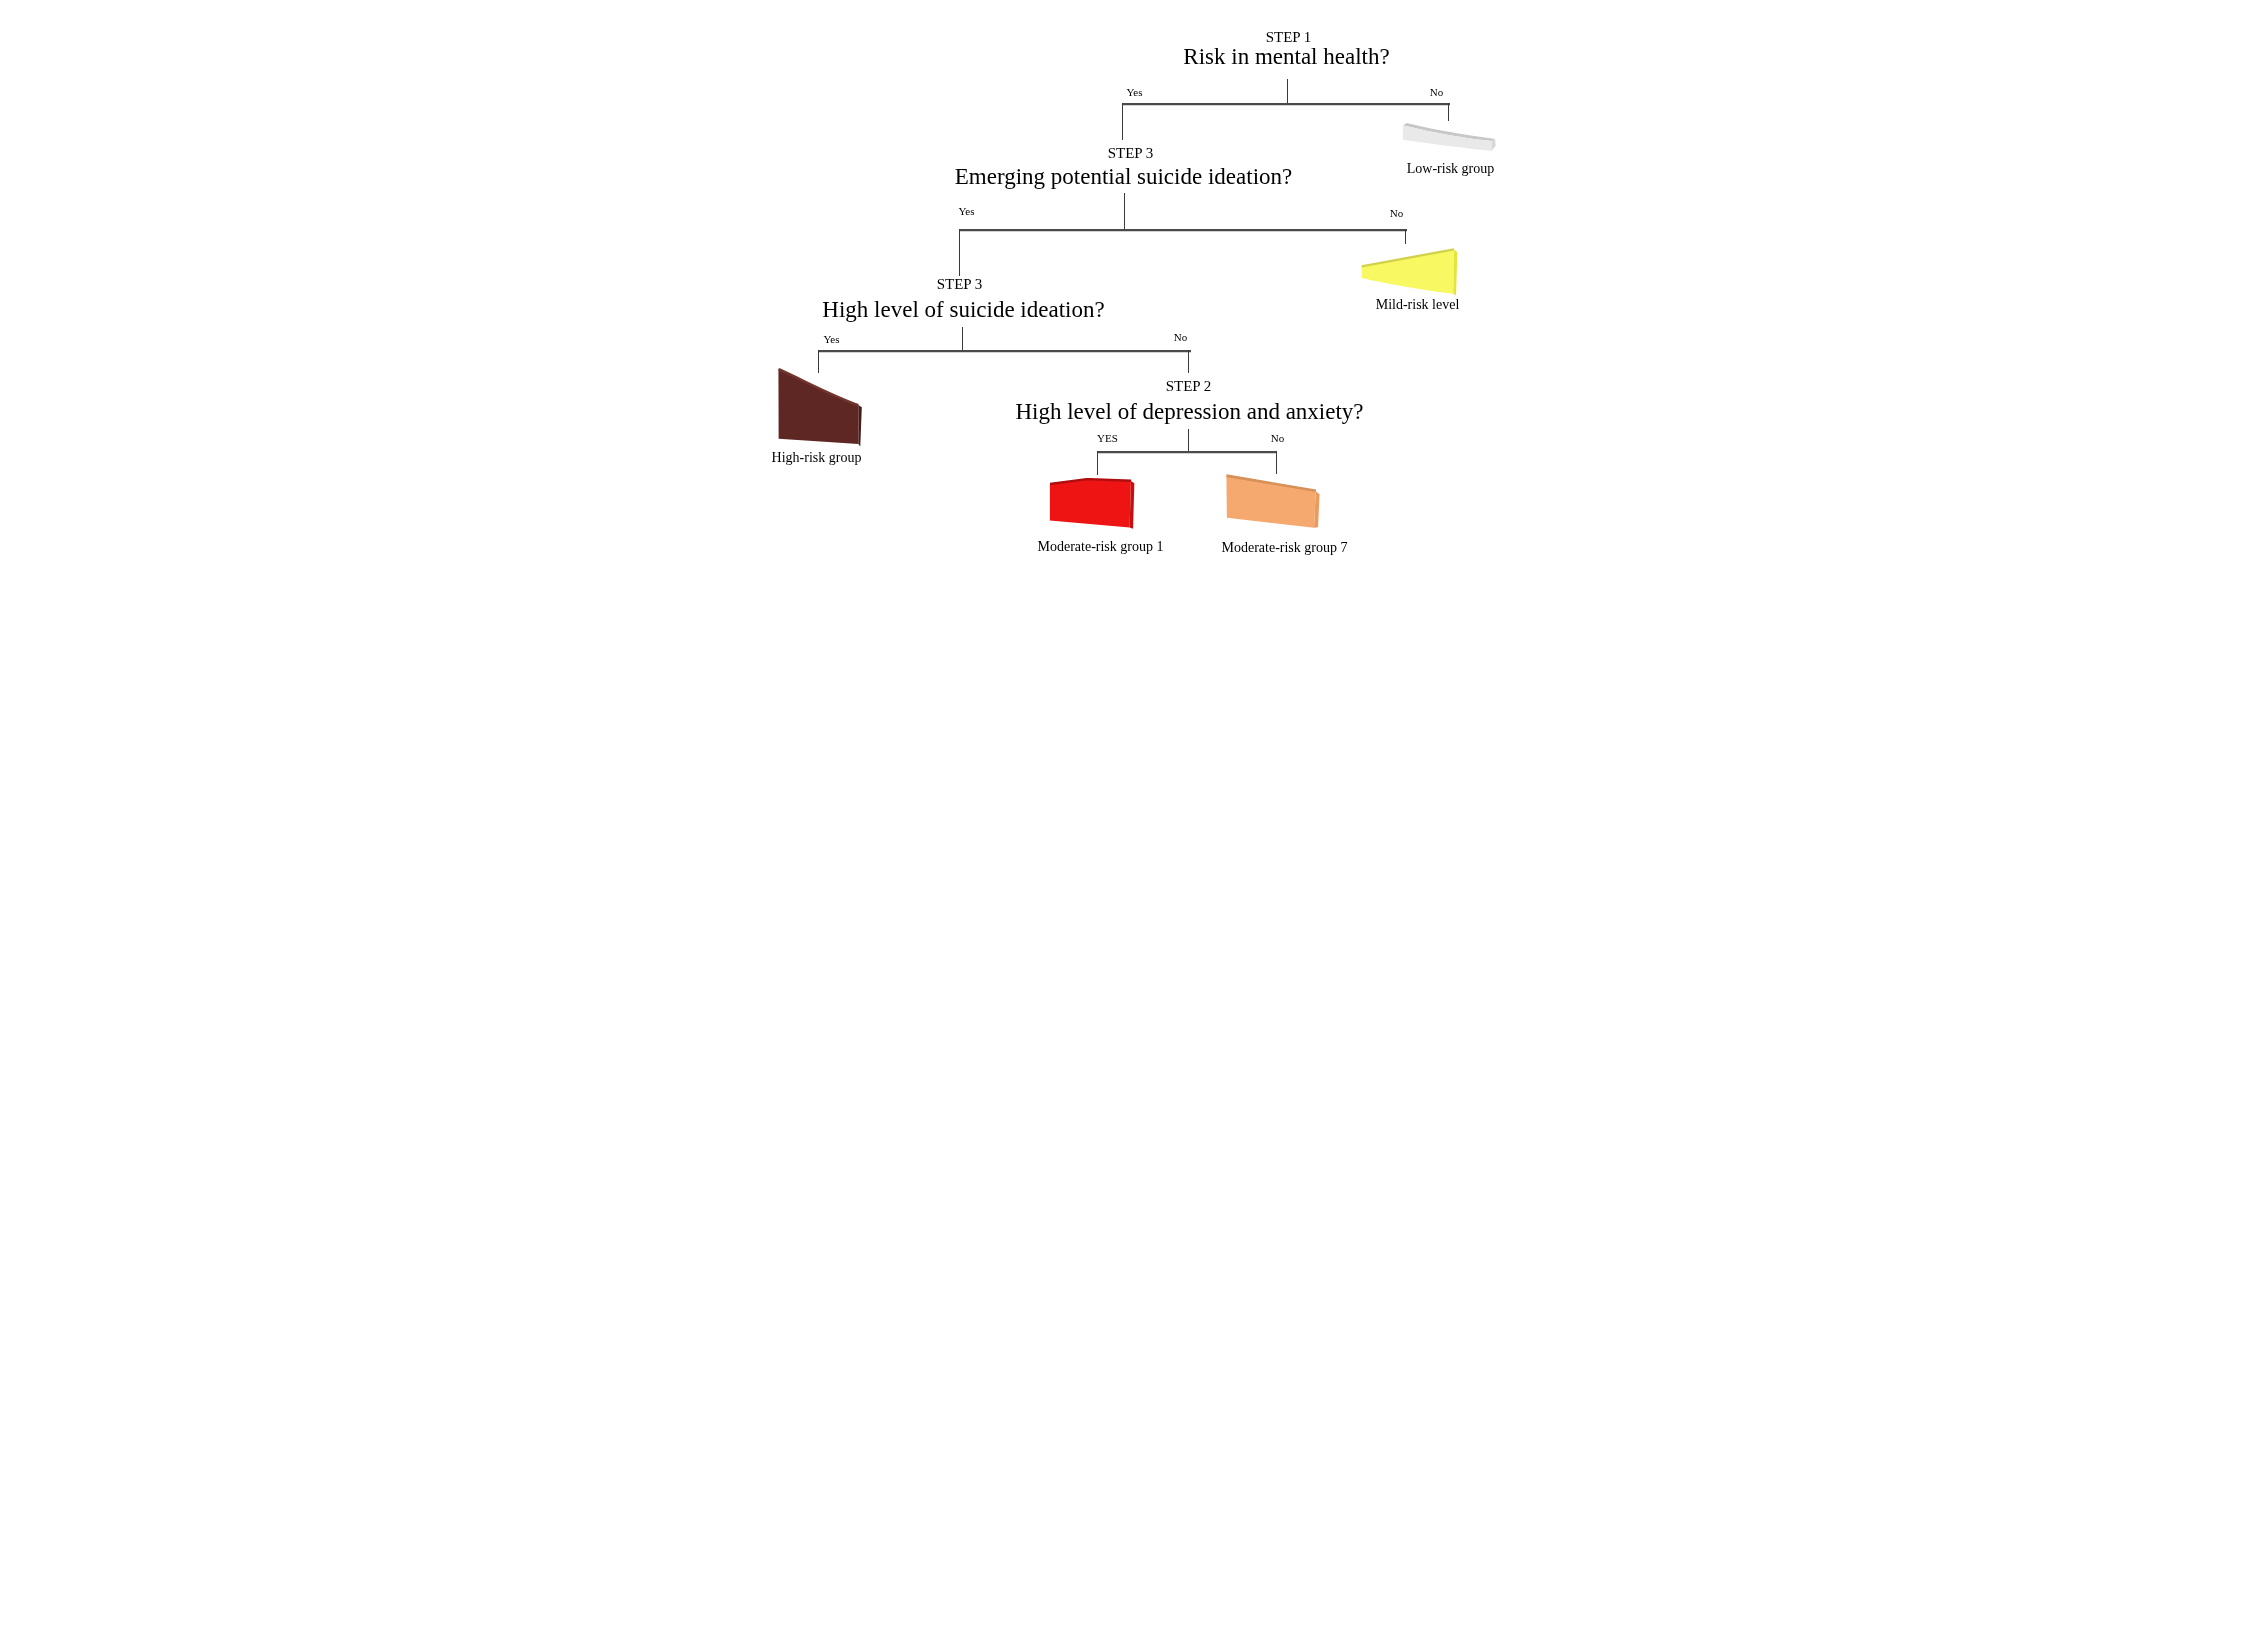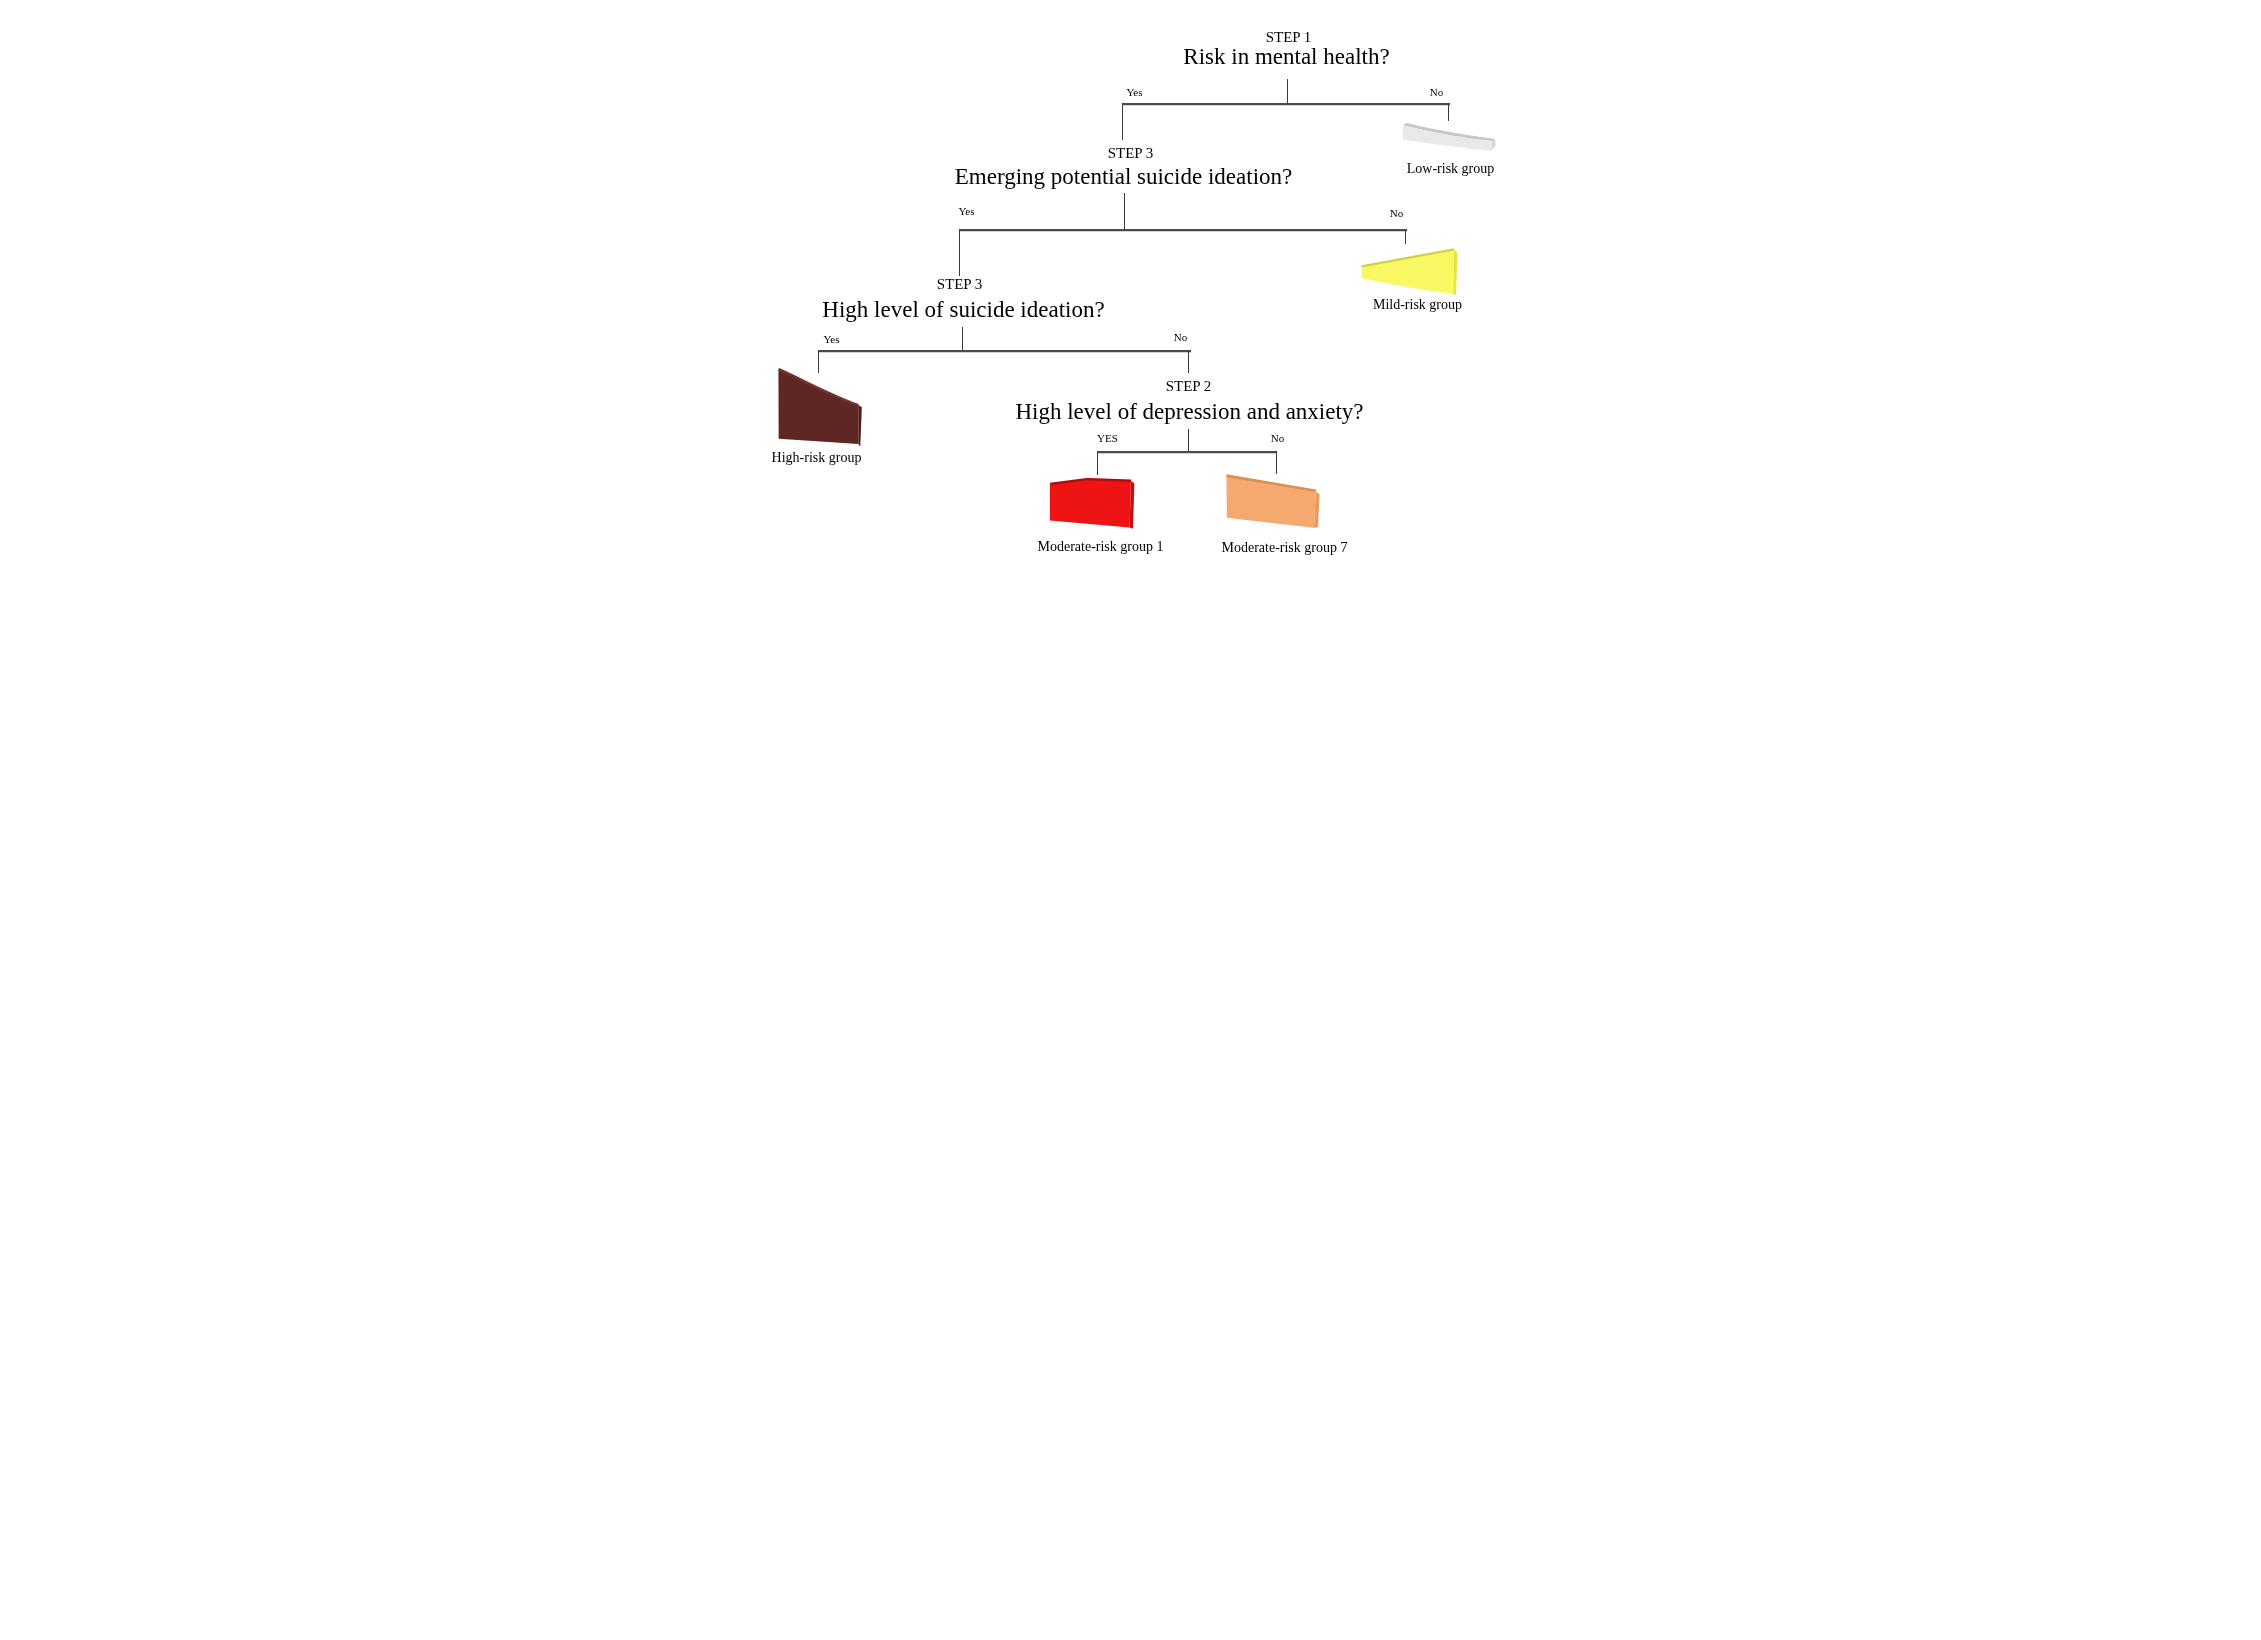--- a/index.html
+++ b/index.html
@@ -80,21 +80,21 @@
   <div class="lbl branch-lbl" style="left:213px; top:195px;">Yes</div>
   <div class="lbl branch-lbl" style="left:643px; top:197px;">No</div>
 
   <div class="shape" style="left:607px; top:232px; width:97px; height:48px;">
     <svg viewBox="0 0 450 224" preserveAspectRatio="none">
       <path d="M3,88 L432,8 L428,214 C300,198 150,174 4,140 Z" fill="#f8f862"></path>
       <path d="M3,86 L432,6" fill="none" stroke-width="11" stroke="#d2d24a"></path>
       <path d="M432,8 L447,20 L441,222 L428,214 Z" fill="#e4e43e"></path>
     </svg>
   </div>
-  <div class="lbl group-lbl" style="left:664px; top:289px;">Mild-risk group</div>
+  <div class="lbl group-lbl" style="left:664px; top:289px;">Mild-risk level</div>
 
   <div class="lbl step-lbl" style="left:206px; top:268px;">STEP 3</div>
   <div class="lbl question" style="left:210px; top:293px;">High level of suicide ideation?</div>
 
   <div class="vline" style="left:208px; top:311px; height:24px;"></div>
   <div class="hline" style="left:65px; top:334px; width:372px;"></div>
   <div class="vline" style="left:64px;  top:334px; height:23px;"></div>
   <div class="vline" style="left:434px; top:334px; height:23px;"></div>
 
   <div class="lbl branch-lbl" style="left:78px; top:323px;">Yes</div>

